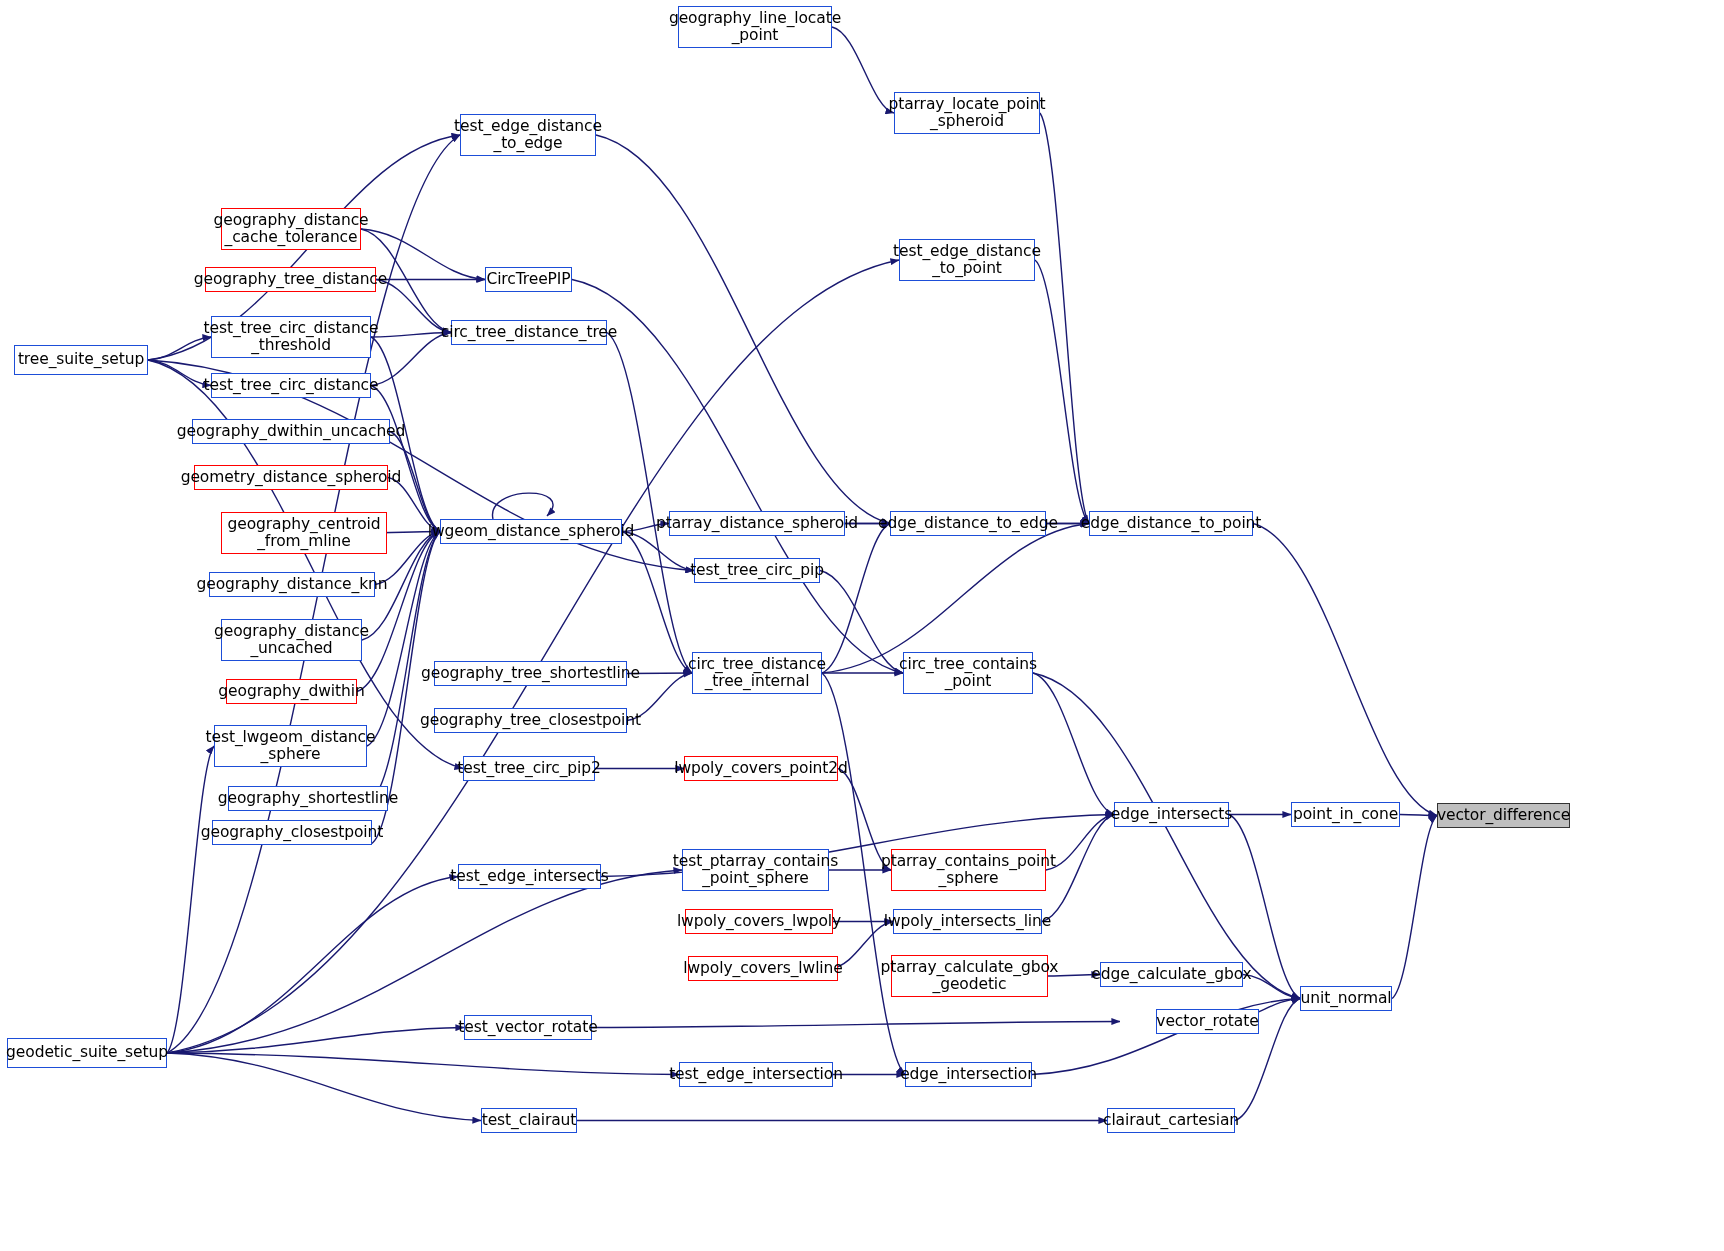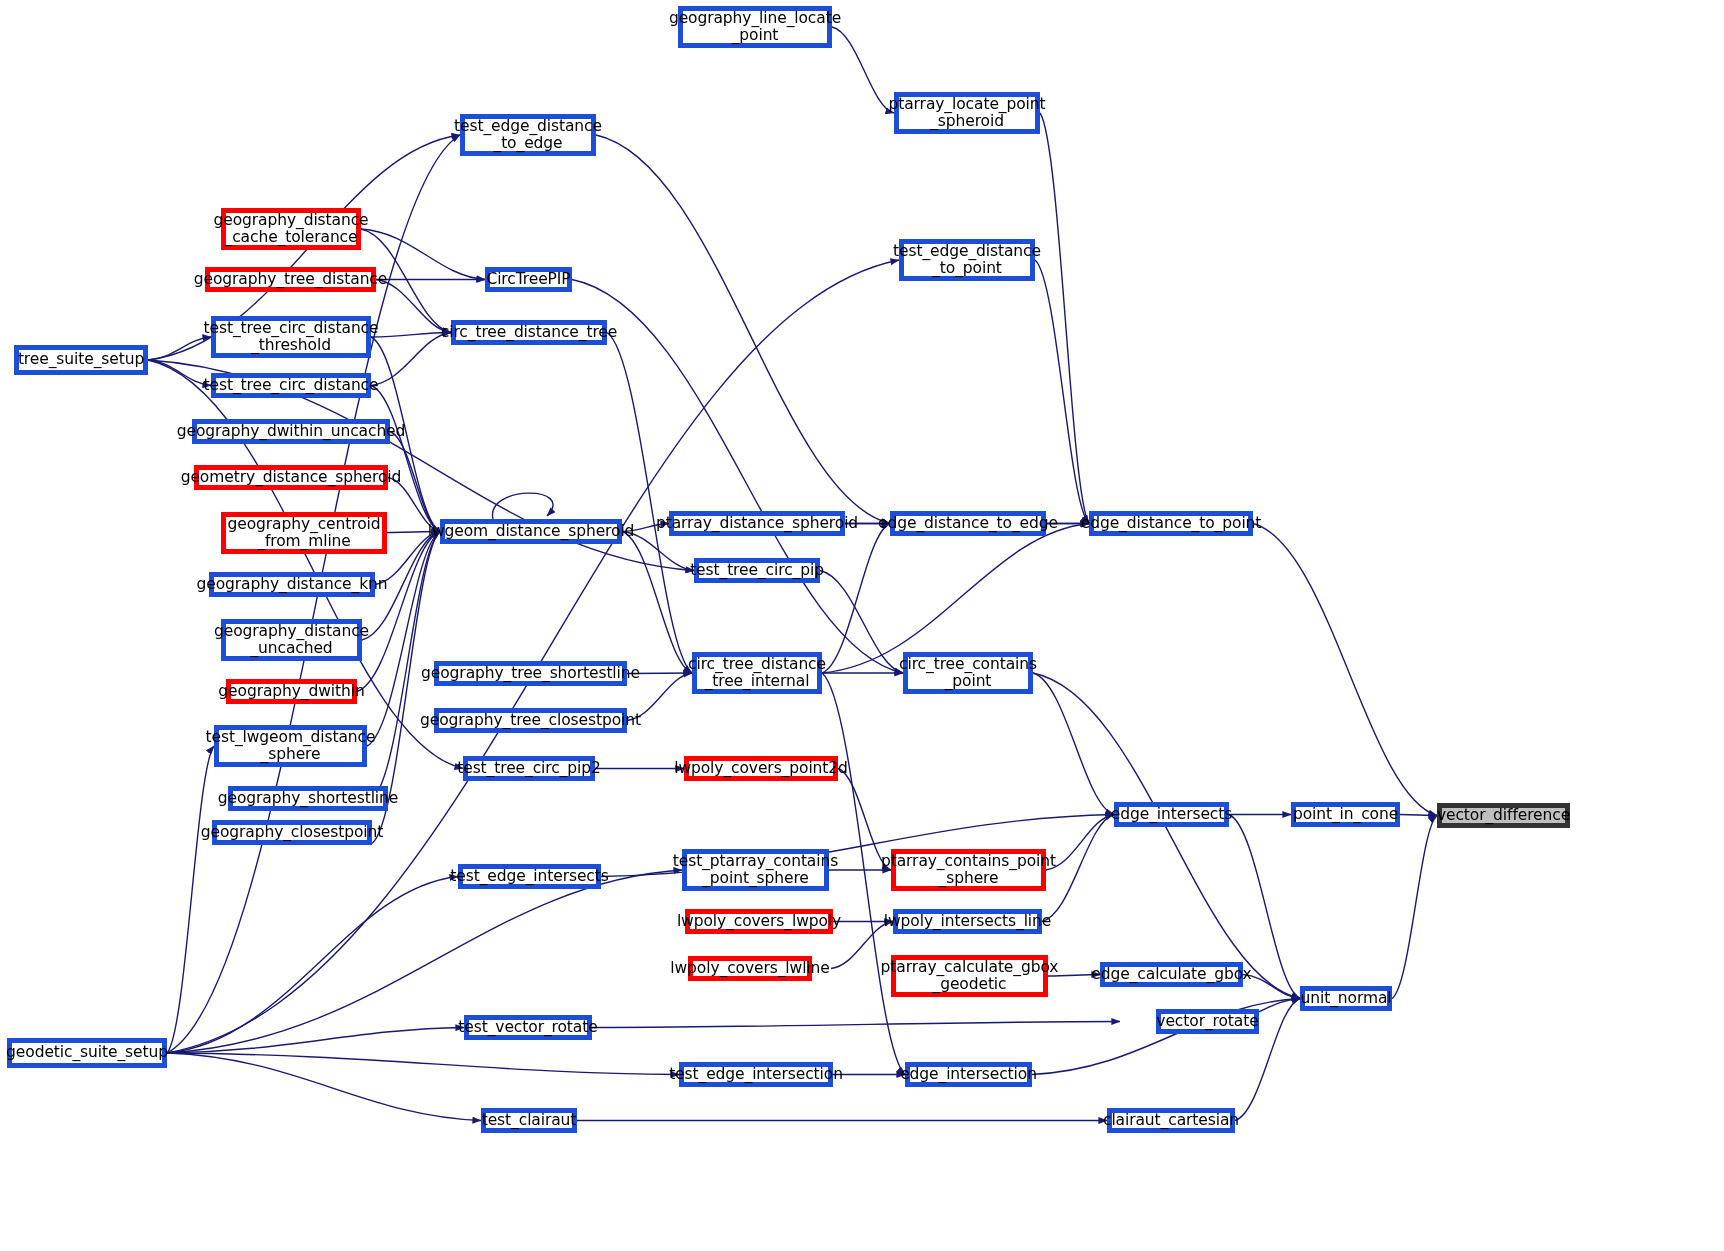--- a/index.html
+++ b/index.html
@@ -24,21 +24,21 @@
     pointer-events: none;
   }
   .node {
     position: absolute;
     box-sizing: border-box;
     display: flex;
     align-items: center;
     justify-content: center;
     text-align: center;
     background: #ffffff;
-    border: 5px solid #1d4ed8;
+    border: 1px solid #1d4ed8;
     color: #000000;
     font-size: 15.5px;
     line-height: 1.12;
     white-space: pre-line;
     letter-spacing: -0.1px;
     z-index: 2;
   }
   .node.red {
     border-color: #ff0000;
   }
@@ -184,21 +184,21 @@
     <div class="node" style="left: 458px; top: 864px; width: 143px; height: 25px;"><span class="label">test_edge_intersects</span></div>
     <div class="node" style="left: 682px; top: 849px; width: 147px; height: 42px;"><span class="label">test_ptarray_contains
 _point_sphere</span></div>
     <div class="node red" style="left: 891px; top: 849px; width: 155px; height: 42px;"><span class="label">ptarray_contains_point
 _sphere</span></div>
     <div class="node" style="left: 1114px; top: 802px; width: 115px; height: 25px;"><span class="label">edge_intersects</span></div>
     <div class="node" style="left: 1291px; top: 802px; width: 109px; height: 25px;"><span class="label">point_in_cone</span></div>
     <div class="node highlight" style="left: 1437px; top: 803px; width: 133px; height: 25px;"><span class="label">vector_difference</span></div>
     <div class="node red" style="left: 685px; top: 909px; width: 148px; height: 25px;"><span class="label">lwpoly_covers_lwpoly</span></div>
     <div class="node" style="left: 893px; top: 909px; width: 149px; height: 25px;"><span class="label">lwpoly_intersects_line</span></div>
-    <div class="node red" style="left: 688px; top: 956px; width: 124px; height: 25px; align-items: center;"><span class="label">lwpoly_covers_lwline</span></div>
+    <div class="node red" style="left: 688px; top: 956px; width: 150px; height: 25px; align-items: center;"><span class="label">lwpoly_covers_lwline</span></div>
     <div class="node red" style="left: 891px; top: 955px; width: 157px; height: 42px;"><span class="label">ptarray_calculate_gbox
 _geodetic</span></div>
     <div class="node" style="left: 1100px; top: 962px; width: 143px; height: 25px;"><span class="label">edge_calculate_gbox</span></div>
     <div class="node" style="left: 464px; top: 1015px; width: 128px; height: 25px;"><span class="label">test_vector_rotate</span></div>
     <div class="node" style="left: 1156px; top: 1009px; width: 103px; height: 25px;"><span class="label">vector_rotate</span></div>
     <div class="node" style="left: 1300px; top: 986px; width: 92px; height: 25px;"><span class="label">unit_normal</span></div>
     <div class="node" style="left: 679px; top: 1062px; width: 154px; height: 25px;"><span class="label">test_edge_intersection</span></div>
     <div class="node" style="left: 905px; top: 1062px; width: 127px; height: 25px;"><span class="label">edge_intersection</span></div>
     <div class="node" style="left: 481px; top: 1108px; width: 96px; height: 25px;"><span class="label">test_clairaut</span></div>
     <div class="node" style="left: 1107px; top: 1108px; width: 128px; height: 25px;"><span class="label">clairaut_cartesian</span></div>

